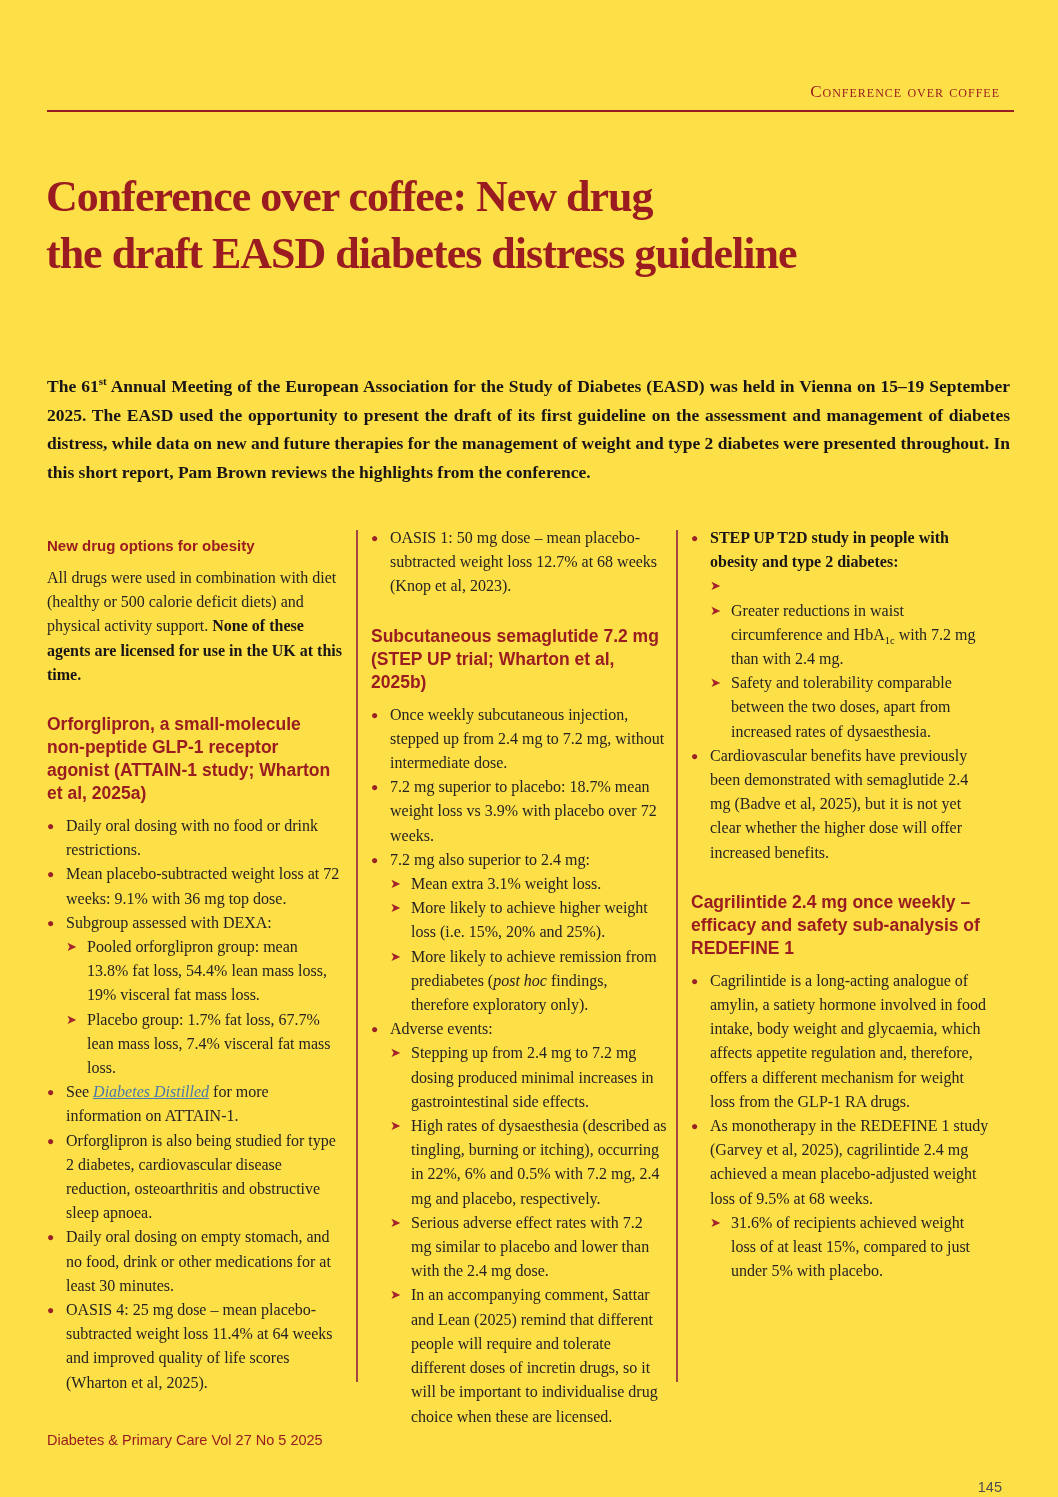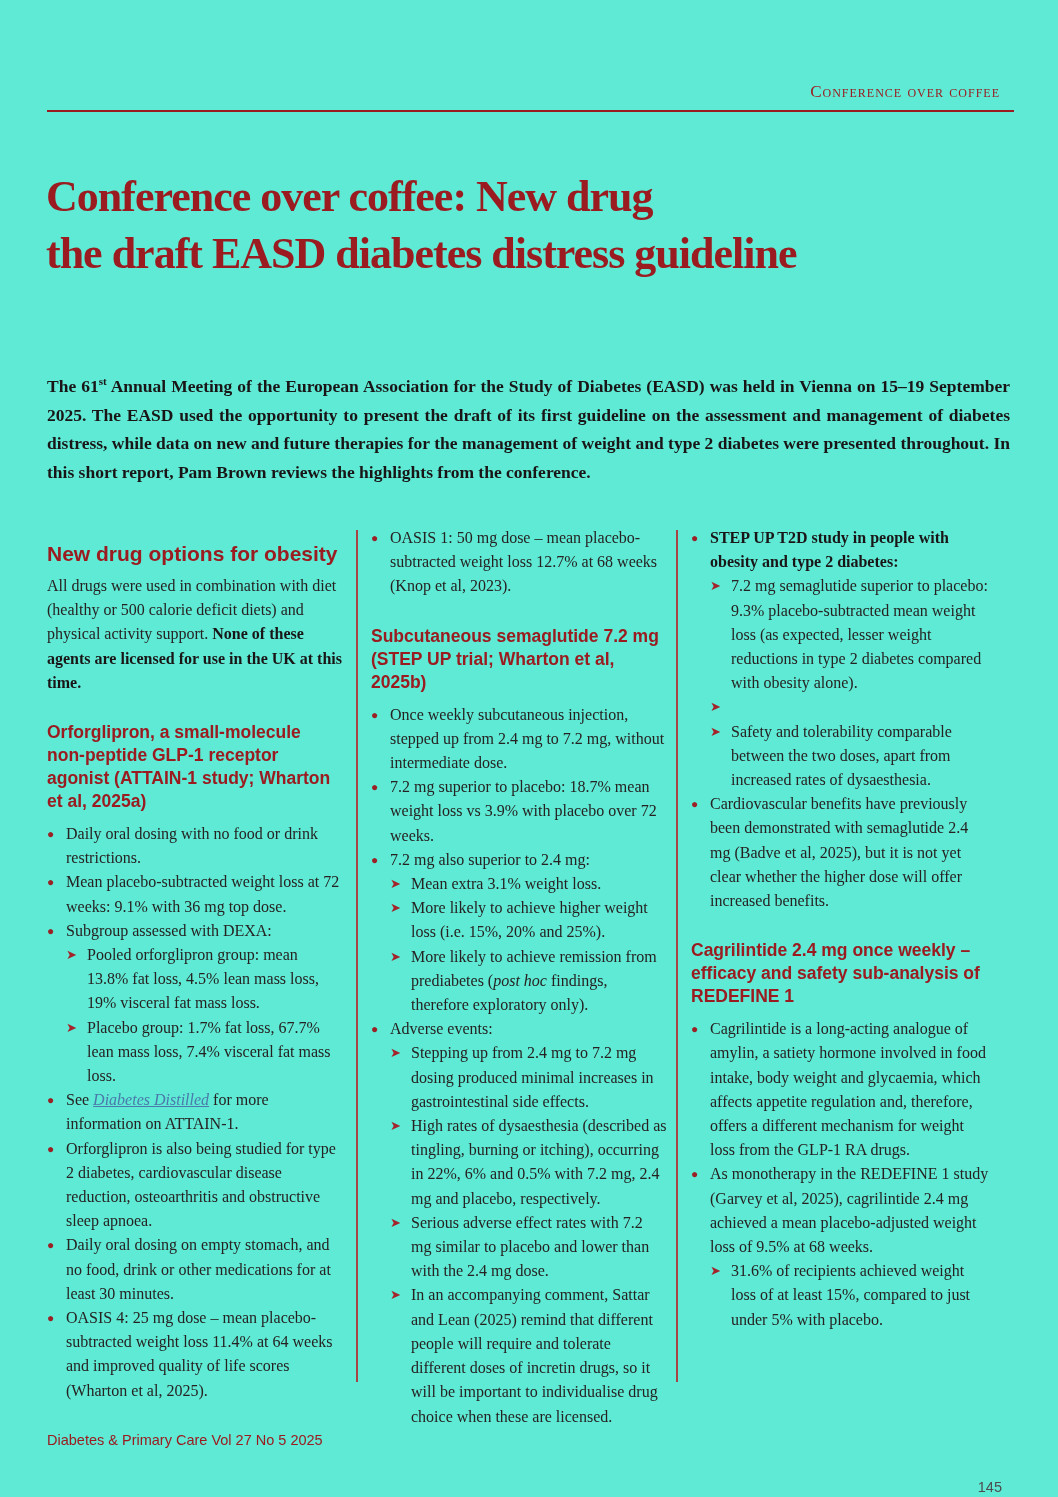--- a/index.html
+++ b/index.html
@@ -1,16 +1,16 @@
 <!DOCTYPE html>
 <html><head>
 <meta charset="utf-8">
 <style>
   html,body{margin:0;padding:0;background:#ffffff;}
-  .page{position:relative;width:1058px;height:1497px;background:#5eead4;overflow:hidden;
+  .page{position:relative;width:1058px;height:1497px;background:#fde047;overflow:hidden;
         font-family:"Liberation Serif",serif;color:#262222;}
 
   
   .running-head{position:absolute;top:82px;right:58px;font-family:"Liberation Serif",serif;
         font-variant:small-caps;letter-spacing:1px;font-size:17px;color:#9a1c20;}
   .head-rule{position:absolute;left:47px;right:44px;top:110px;height:2px;background:#9a1c20;}
 
   
   .title{position:absolute;left:46px;top:168px;margin:0;font-family:"Liberation Serif",serif;
         font-weight:bold;font-size:44px;line-height:57px;letter-spacing:-1px;color:#9a1c20;}
@@ -23,22 +23,22 @@
 
   
   .col{position:absolute;top:526px;}
   .col1{left:47px;width:296px;}
   .col2{left:371px;width:296px;}
   .col3{left:691px;width:300px;}
   .divider{position:absolute;top:530px;height:852px;width:2px;background:#a84444;}
   .divider-1{left:356px;}
   .divider-2{left:676px;}
 
-  .col-heading{margin:16px 0 8px 0;font-family:"Liberation Sans",sans-serif;font-weight:bold;
-        font-size:21px;line-height:24px;color:#9a1c20;}
+  .col-heading{margin:8px 0 8px 0;font-family:"Liberation Sans",sans-serif;font-weight:bold;
+        font-size:15px;line-height:24px;color:#9a1c20;}
   .subhead{margin:26px 0 9px 0;font-family:"Liberation Sans",sans-serif;font-weight:bold;
         font-size:17.5px;line-height:23px;color:#9a1c20;}
   .body-para{margin:0;font-size:16px;line-height:24.2px;}
   .body-para strong{color:#191516;}
 
   .bullet{display:flex;align-items:flex-start;font-size:16px;line-height:24.2px;}
   .bullet .marker{flex:0 0 19px;color:#9a2226;font-size:12px;line-height:24.2px;}
   .bullet.sub{padding-left:19px;}
   .bullet.sub .marker{flex:0 0 21px;color:#a5232a;font-size:13px;}
   .btxt{flex:1 1 auto;}
@@ -85,21 +85,21 @@
     <div class="bullet">
       <span class="marker">●</span>
       <span class="btxt">Mean placebo-subtracted weight loss at 72 weeks: 9.1% with 36 mg top dose.</span>
     </div>
     <div class="bullet">
       <span class="marker">●</span>
       <span class="btxt">Subgroup assessed with DEXA:</span>
     </div>
     <div class="bullet sub">
       <span class="marker">➤</span>
-      <span class="btxt">Pooled orforglipron group: mean 13.8% fat loss, 4.5% lean mass loss, 19% visceral fat mass loss.</span>
+      <span class="btxt">Pooled orforglipron group: mean 13.8% fat loss, 54.4% lean mass loss, 19% visceral fat mass loss.</span>
     </div>
     <div class="bullet sub">
       <span class="marker">➤</span>
       <span class="btxt">Placebo group: 1.7% fat loss, 67.7% lean mass loss, 7.4% visceral fat mass loss.</span>
     </div>
     <div class="bullet">
       <span class="marker">●</span>
       <span class="btxt">
         <span>See </span><a class="link">Diabetes Distilled</a><span> for more information on ATTAIN-1.</span>
       </span>
@@ -180,24 +180,26 @@
 
   <div class="divider divider-2"></div>
 
   <div class="col col3">
     <div class="bullet">
       <span class="marker">●</span>
       <span class="btxt bold">STEP UP T2D study in people with obesity and type 2 diabetes:</span>
     </div>
     <div class="bullet sub">
       <span class="marker">➤</span>
-      <span class="btxt">7.2 mg semaglutide superior to placebo: 9.3% placebo-subtracted mean weight loss (as expected, lesser weight reductions in type 2 diabetes compared with obesity alone).</span>
-    </div>
-    <div class="bullet sub">
-      <span class="marker">➤</span>
+    </div>
+    <div class="bullet sub">
+      <span class="marker">➤</span>
+      <span class="btxt">
+        <span>Greater reductions in waist circumference and HbA</span><sub>1c</sub><span> with 7.2 mg than with 2.4 mg.</span>
+      </span>
     </div>
     <div class="bullet sub">
       <span class="marker">➤</span>
       <span class="btxt">Safety and tolerability comparable between the two doses, apart from increased rates of dysaesthesia.</span>
     </div>
     <div class="bullet">
       <span class="marker">●</span>
       <span class="btxt">Cardiovascular benefits have previously been demonstrated with semaglutide 2.4 mg (Badve et al, 2025), but it is not yet clear whether the higher dose will offer increased benefits.</span>
     </div>
 

